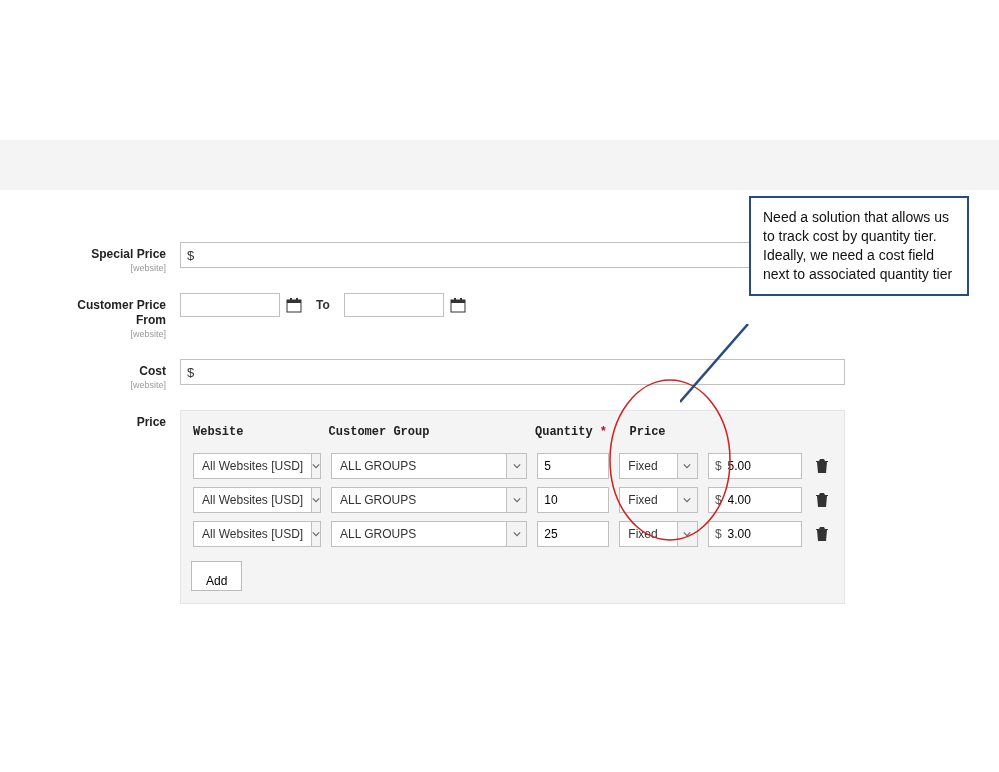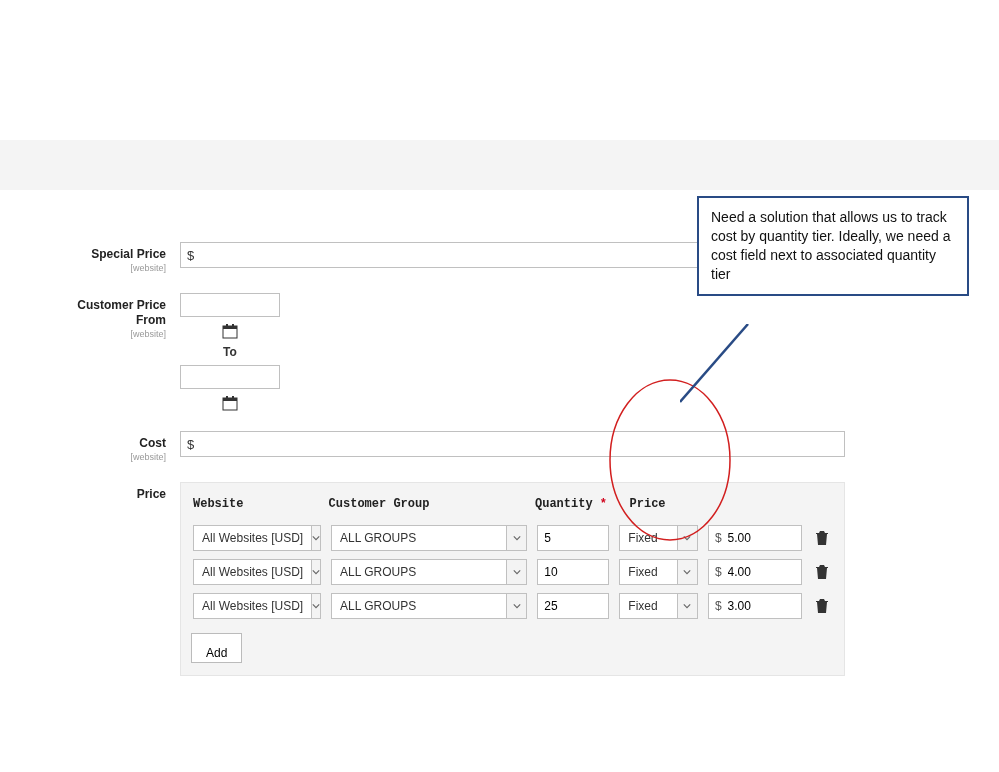--- a/index.html
+++ b/index.html
@@ -57,21 +57,20 @@
     border: 1px solid #c0c0c0;
     height: 24px;
     padding: 2px 6px;
     font-size: 12px;
     background: #fff;
   }
   .date-wrap {
     display: flex;
     align-items: center;
     gap: 6px;
-    flex-direction: column;
   }
   .cal-icon {
     width: 16px; height: 16px;
     display: inline-flex;
     align-items: center; justify-content: center;
   }
   .to-lbl {
     font-size: 12px;
     font-weight: 600;
     margin: 0 8px;
@@ -158,21 +157,21 @@
     height: 30px;
     padding: 12px 14px;
     font-size: 12px;
     margin-top: 10px;
     cursor: pointer;
   }
   .callout {
     position: absolute;
     top: 196px;
     right: 30px;
-    width: 272px;
+    width: 220px;
     border: 2px solid #294b85;
     background: #fff;
     padding: 10px 12px;
     font-size: 14px;
     line-height: 1.35;
     color: #111;
     z-index: 20;
   }
   .callout-line {
     position: absolute;

